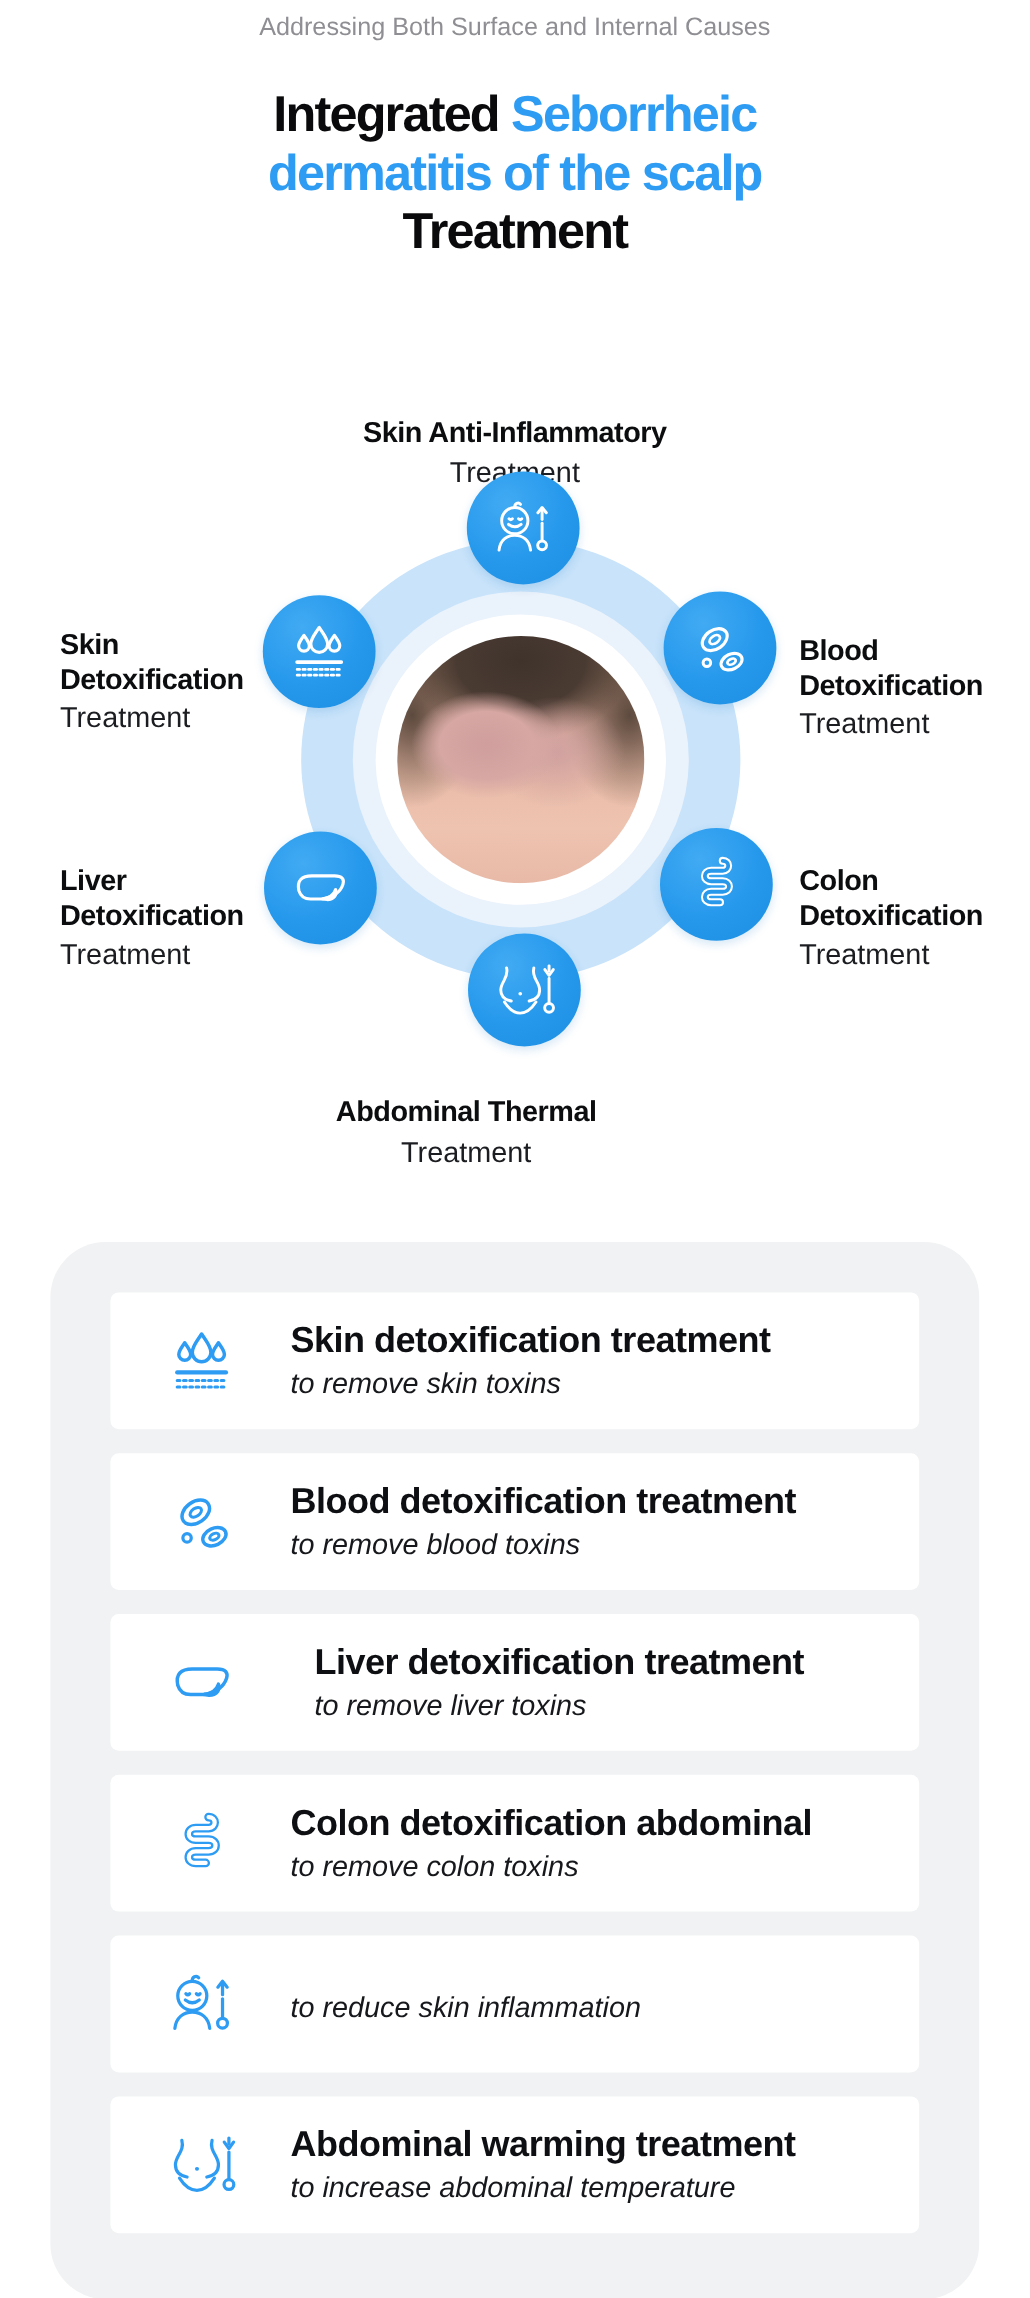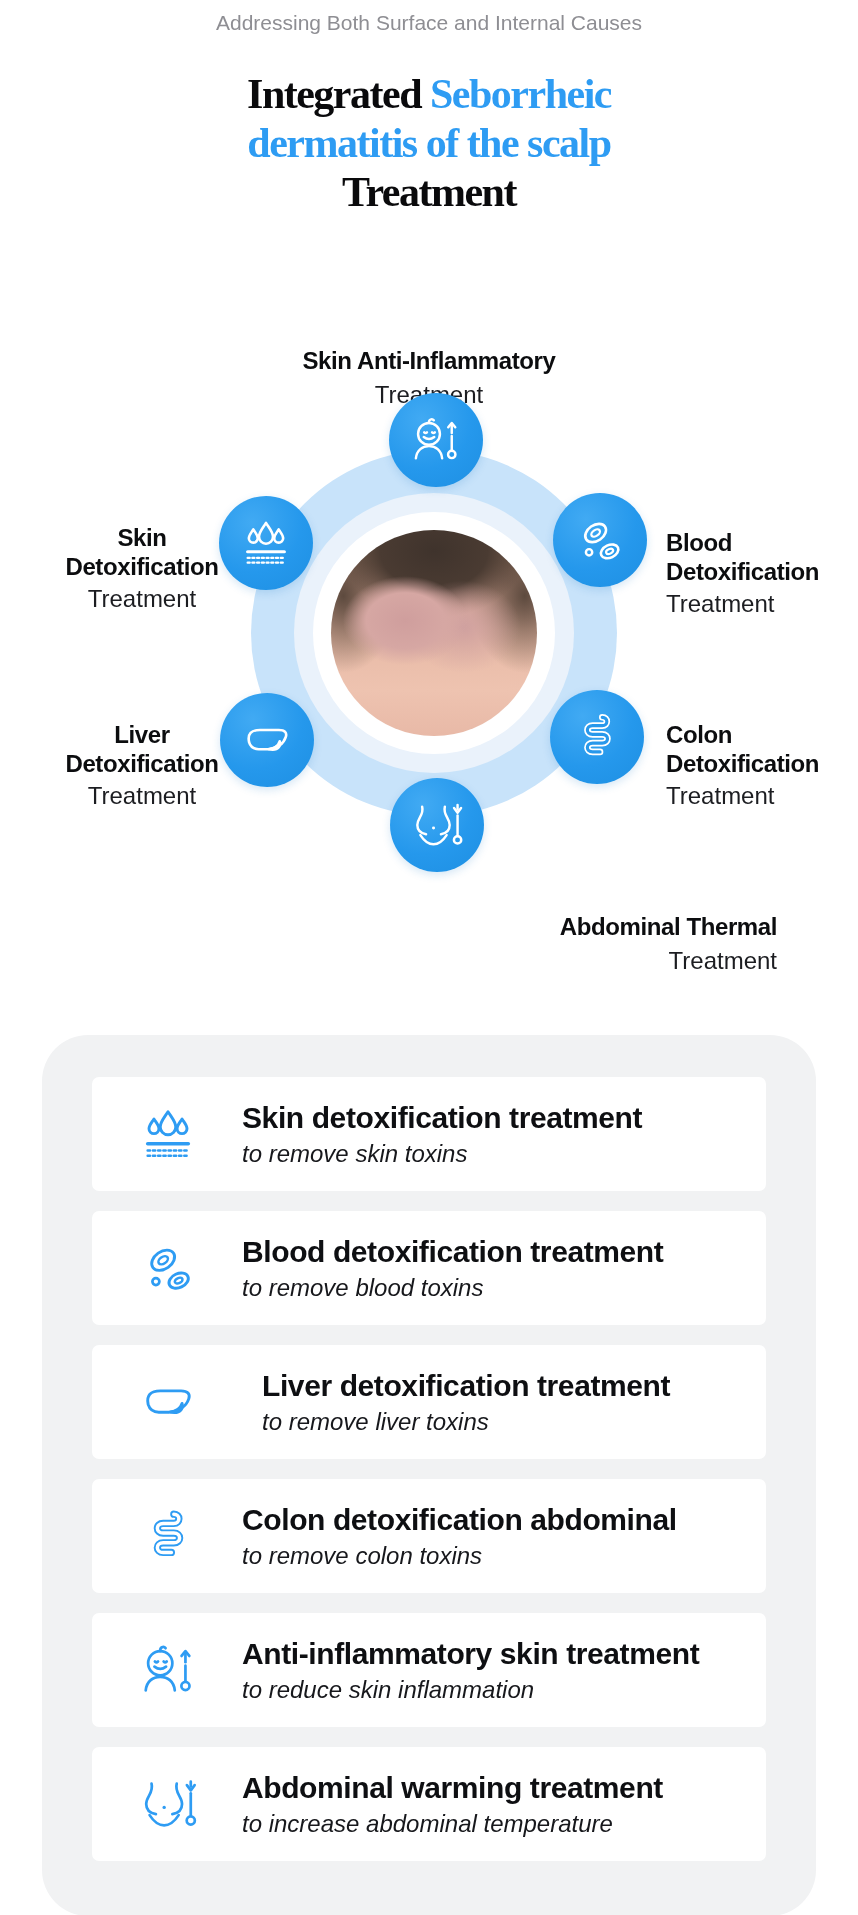--- a/index.html
+++ b/index.html
@@ -3,21 +3,21 @@
 <meta charset="utf-8">
 <style>
   html,body{margin:0;padding:0;background:#fff;}
   .page{position:relative;width:858px;height:1915px;background:#fff;overflow:hidden;
         font-family:"Liberation Sans",sans-serif;color:#0d0e10;}
 
   
   .subtitle{position:absolute;top:11px;left:0;width:100%;text-align:center;
             font-size:21px;color:#8E8E93;letter-spacing:0;}
   .main-title{position:absolute;top:42px;left:0;width:100%;text-align:center;
-              font-family:Liberation Serif, serif;font-weight:700;font-size:42px;
+              font-family:Liberation Sans, sans-serif;font-weight:700;font-size:42px;
               line-height:49px;letter-spacing:-1.5px;color:#0a0a0c;}
   .main-title .blue{color:#2E9CF3;}
 
   
   .ring-outer{position:absolute;left:251px;top:450px;width:366px;height:366px;border-radius:50%;background:#C8E3FA;}
   .ring-inner{position:absolute;left:294px;top:493px;width:280px;height:280px;border-radius:50%;background:#EAF2FB;}
   .ring-white{position:absolute;left:313px;top:512px;width:242px;height:242px;border-radius:50%;background:#FFFFFF;}
   .photo{position:absolute;left:331px;top:530px;width:206px;height:206px;border-radius:50%;overflow:hidden;
     background:
       radial-gradient(42% 30% at 36% 44%, #cf9e9d 0%, #d6a7a3 45%, rgba(214,167,163,0) 72%),
@@ -37,23 +37,23 @@
   .ni-ur{left:553px;top:493px;}
   .ni-ll{left:220px;top:693px;}
   .ni-lr{left:550px;top:690px;}
   .ni-bottom{left:390px;top:778px;}
 
   .node-label{position:absolute;margin-top:28px;}
   .nl-bold{font-weight:bold;font-size:24px;line-height:29px;color:#0c0d0f;letter-spacing:-0.4px;}
   .nl-reg{font-size:24px;line-height:29px;color:#1c1d21;margin-top:3px;}
   .nlab-top{left:0;top:318px;width:858px;text-align:center;}
   .nlab-top .nl-reg{margin-top:5px;}
-  .nlab-bottom{left:0;top:884px;width:777px;text-align:right;}
+  .nlab-bottom{left:0;top:884px;width:777px;text-align:center;}
   .nlab-bottom .nl-reg{margin-top:5px;}
-  .nlab-left{width:184px;left:50px;text-align:center;}
+  .nlab-left{width:184px;left:50px;}
   .nlab-ul{top:495px;}
   .nlab-ll{top:692px;}
   .nlab-right{width:190px;left:666px;text-align:left;}
   .nlab-ur{top:500px;}
   .nlab-lr{top:692px;}
 
   
   .panel{position:absolute;left:42px;top:1035px;width:774px;height:881px;background:#F1F2F3;border-radius:46px;}
   .card{position:absolute;left:92px;width:674px;height:114px;background:#fff;border-radius:7px;
         display:flex;align-items:center;padding-left:45px;box-sizing:border-box;}
@@ -237,21 +237,20 @@
     <div class="card-text">
       <div class="card-title">Colon detoxification abdominal</div>
       <div class="card-desc">to remove colon toxins</div>
     </div>
   </div>
   <div class="card c4">
     <div class="card-icon"><svg>
           <use href="#i-baby"></use>
         </svg></div>
     <div class="card-text">
-      <div class="card-title">Anti-inflammatory skin treatment</div>
       <div class="card-desc">to reduce skin inflammation</div>
     </div>
   </div>
   <div class="card c5">
     <div class="card-icon"><svg>
           <use href="#i-abdomen"></use>
         </svg></div>
     <div class="card-text">
       <div class="card-title">Abdominal warming treatment</div>
       <div class="card-desc">to increase abdominal temperature</div>

